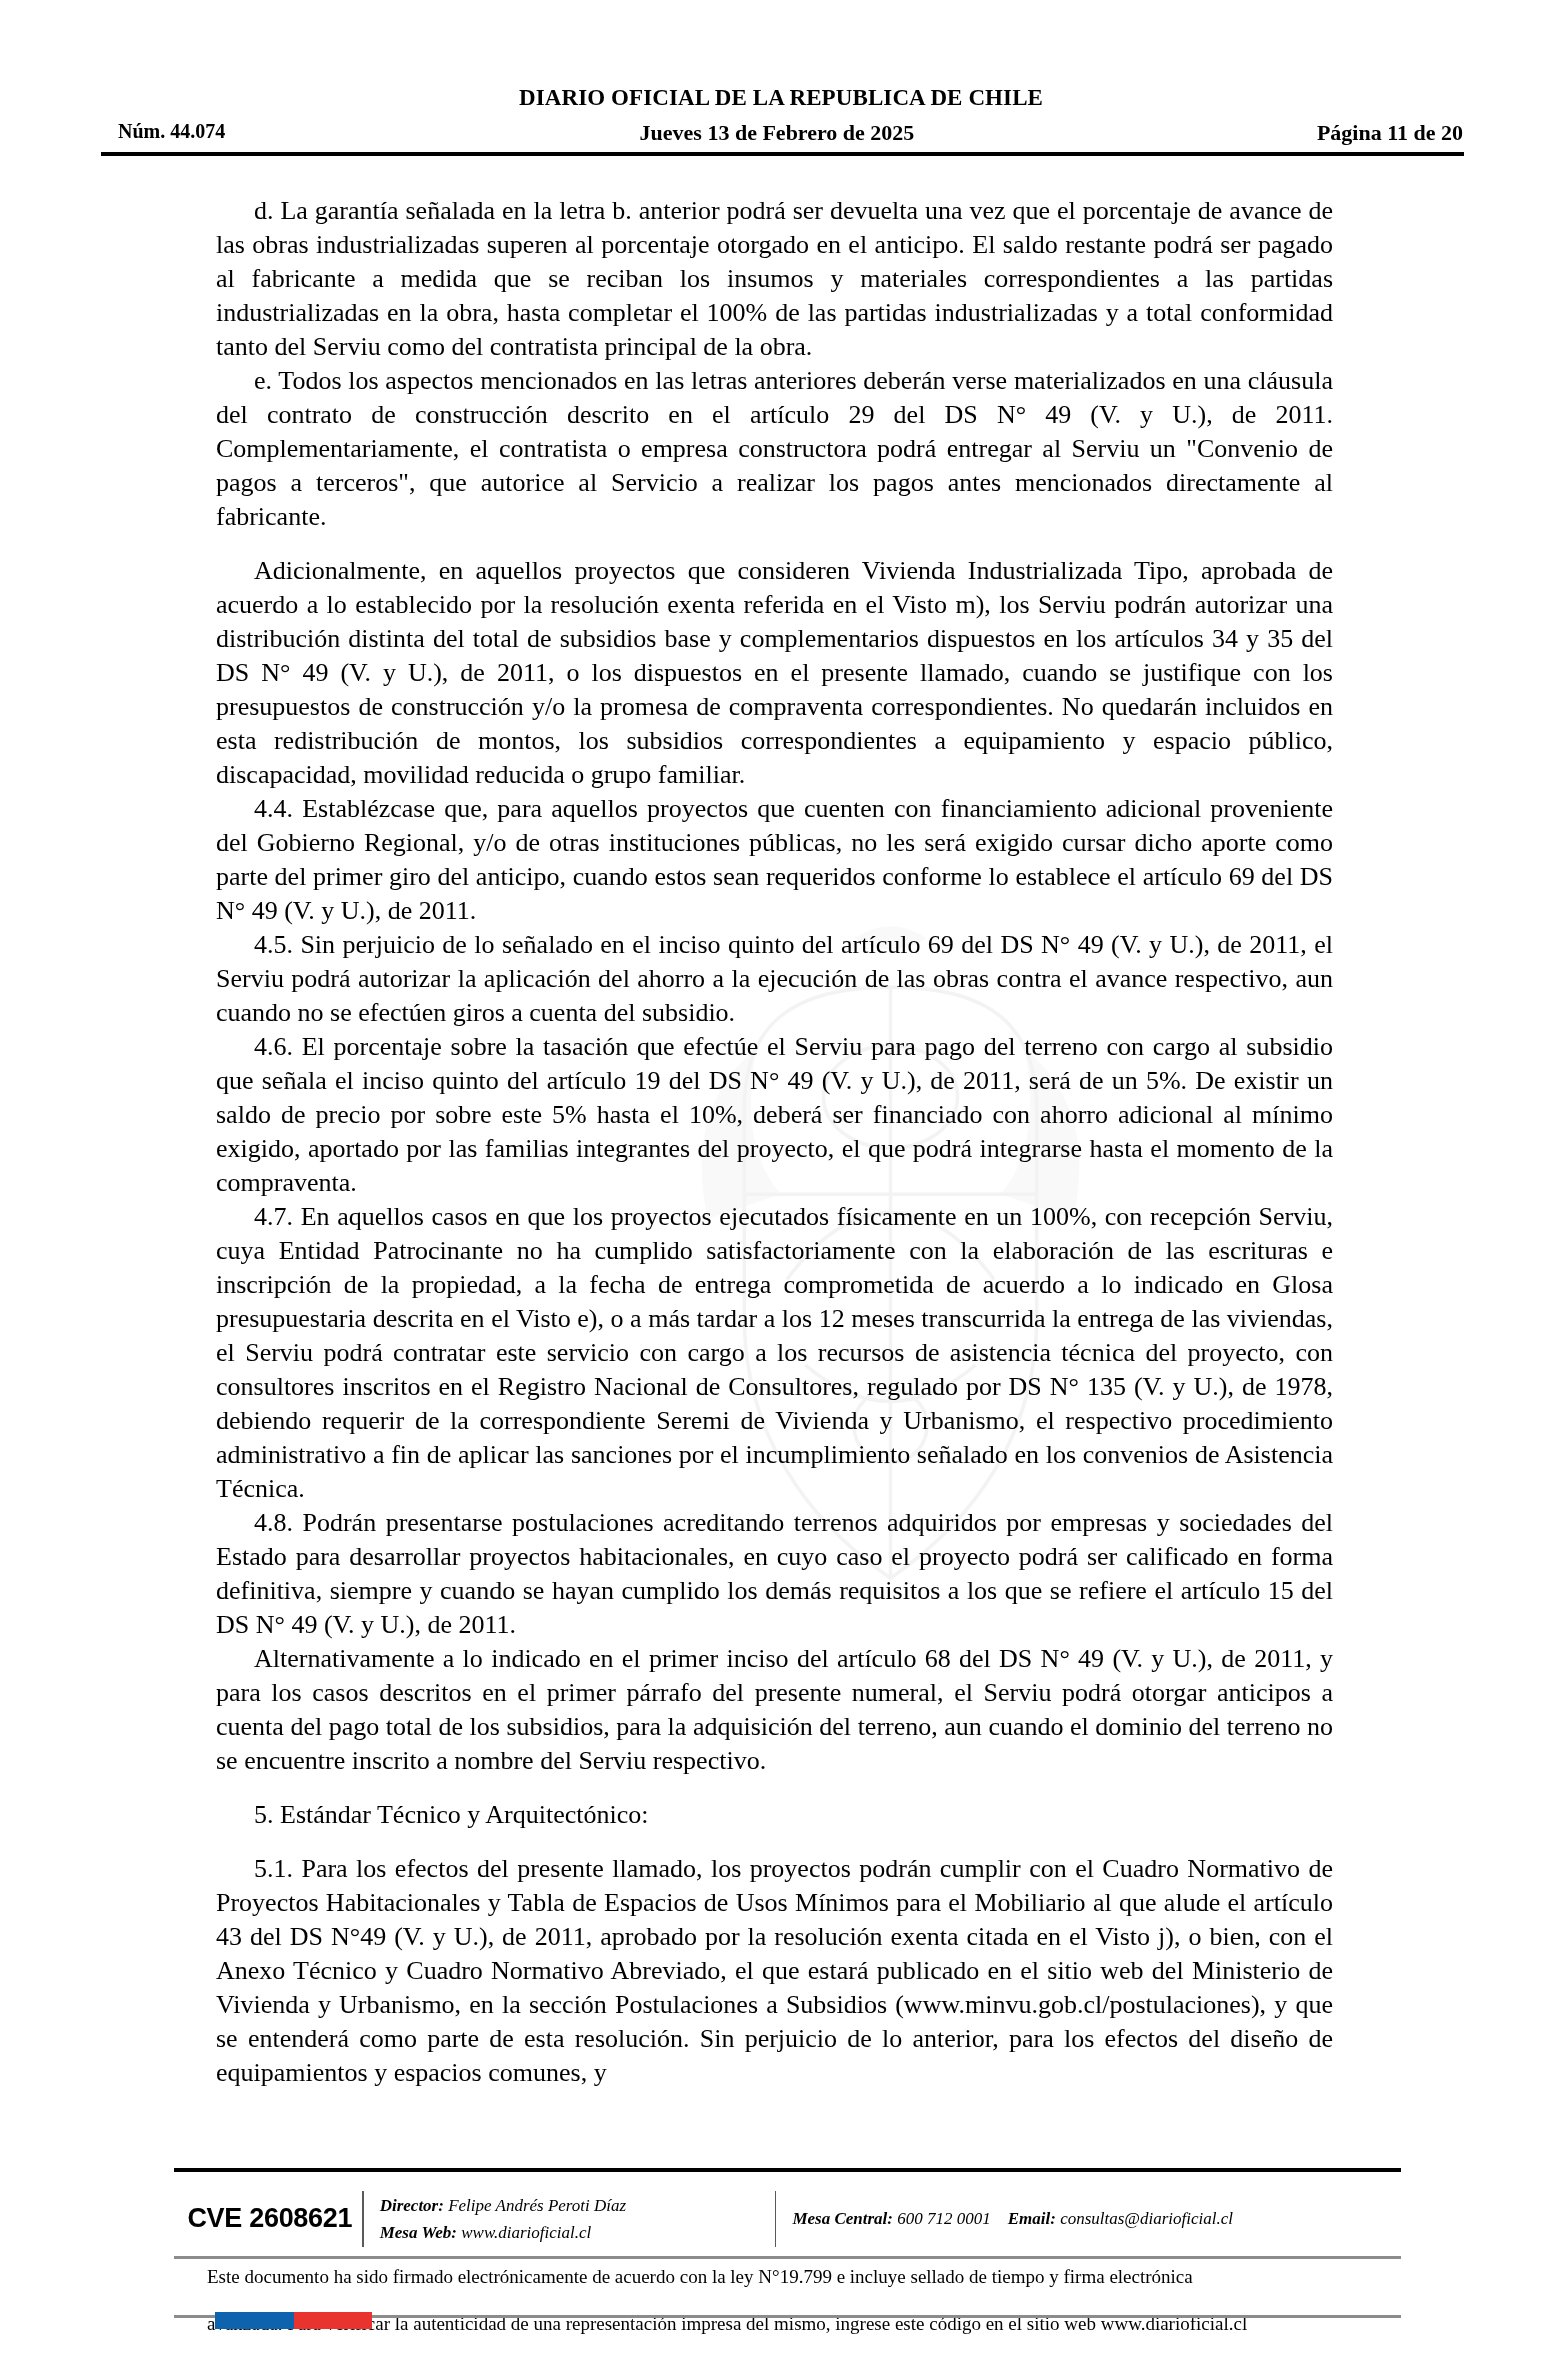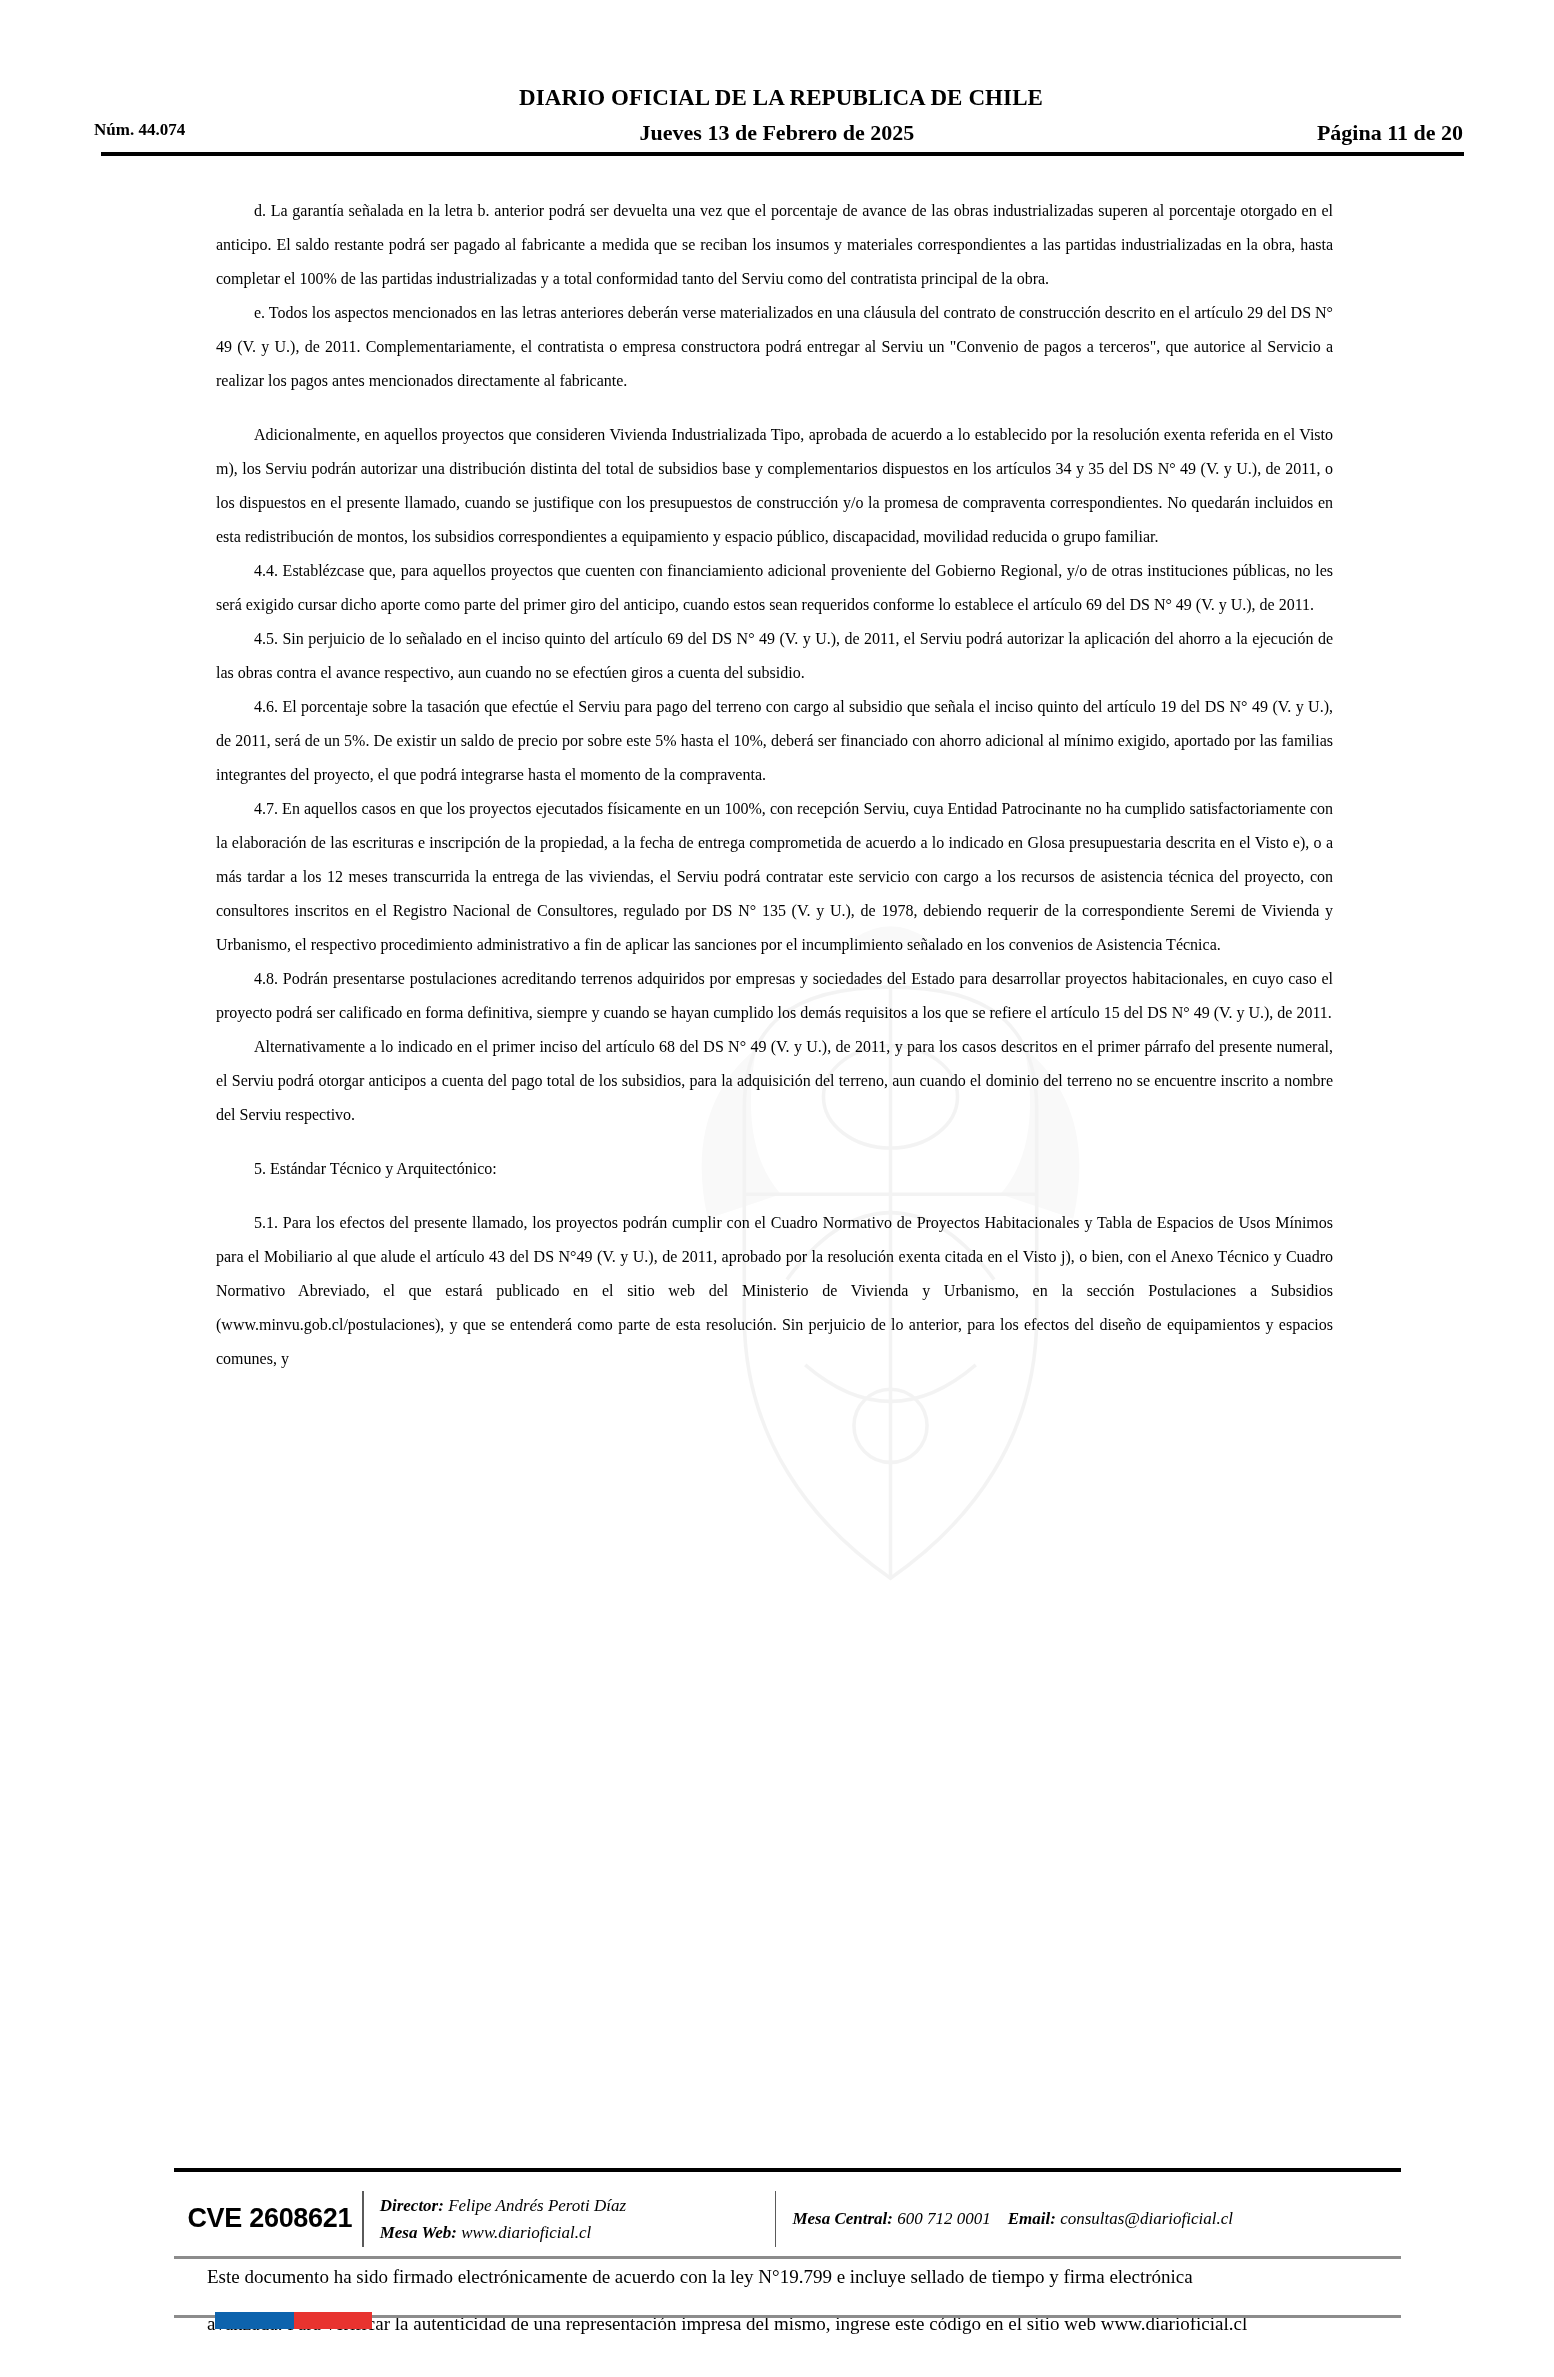--- a/index.html
+++ b/index.html
@@ -51,24 +51,24 @@
     line-height: 1.15;
     padding-left: 8px;
   }
   .masthead-row {
     position: relative;
     margin-top: 8.5px;
     height: 29px;
   }
   .masthead-left {
     position: absolute;
-    left: 94px;
+    left: 118px;
     top: 0;
     font-weight: bold;
-    font-size: 17px;
+    font-size: 20px;
   }
   .masthead-center {
     position: absolute;
     left: 0;
     right: 0;
     top: 0;
     text-align: center;
     font-weight: bold;
     font-size: 22px;
   }
@@ -89,21 +89,21 @@
     z-index: 2;
   }
 
   
   .body-col {
     position: absolute;
     left: 216px;
     top: 194px;
     width: 1117px;
     z-index: 1;
-    font-size: 16px;
+    font-size: 26px;
     line-height: 34px;
     text-align: justify;
     text-justify: inter-word;
   }
   .para {
     margin: 0;
     text-indent: 38px;
     text-align: justify;
   }
   .para.gap-before { margin-top: 20px; }

